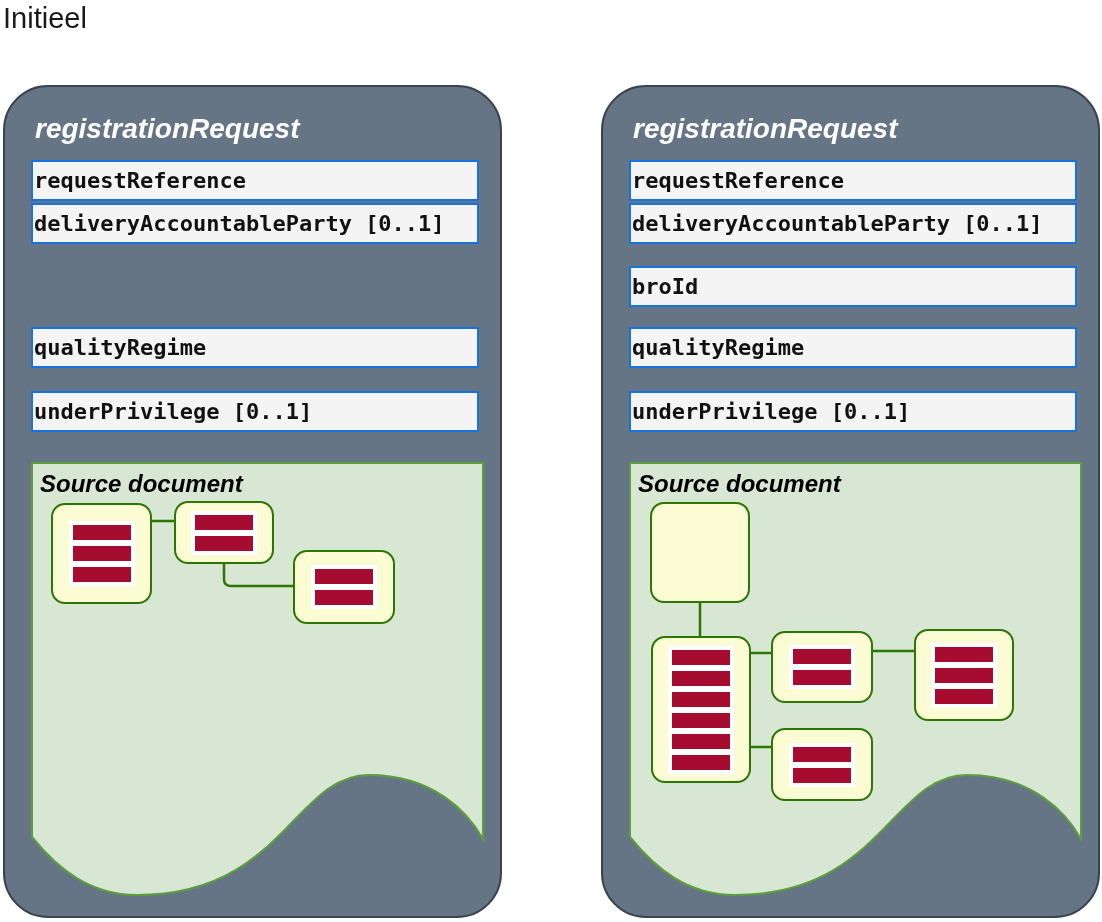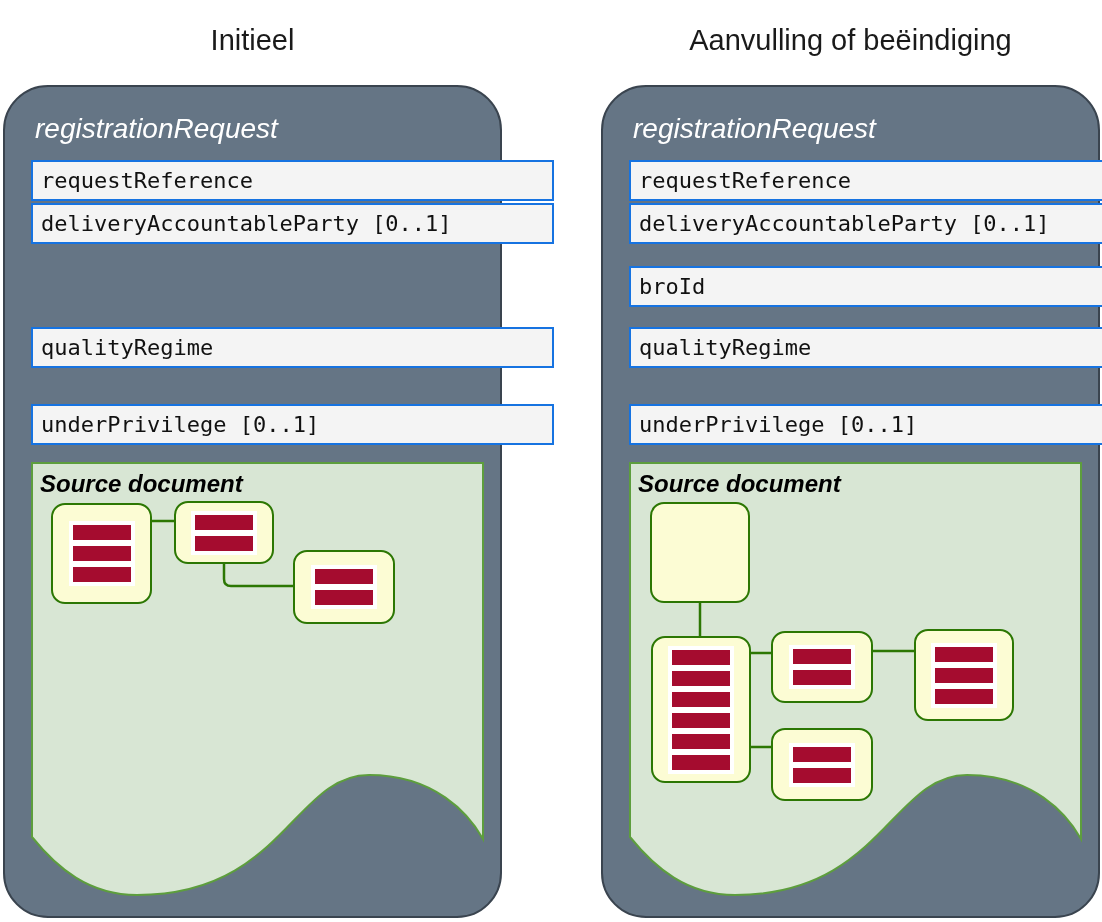--- a/index.html
+++ b/index.html
@@ -1,36 +1,36 @@
 <!DOCTYPE html>
 <html style="--panel_fill: #657585; --panel_border: #3a444f; --field_fill: #f4f4f4; --field_border: #1673e1; --source_fill: #d8e6d4; --source_border: #5d9e3d; --node_fill: #fcfcd4; --node_border: #2c7703; --bar_color: #a50c2f;"><head>
 <meta charset="utf-8">
 <style>
   html,body{margin:0;padding:0;background:#ffffff;}
   .stage{position:relative;width:1102px;height:922px;background:#ffffff;overflow:hidden;
          font-family:"Liberation Sans",sans-serif;}
 
-  .col-title{position:absolute;top:24px;width:499px;text-align:center;
+  .col-title{position:absolute;top:2px;width:499px;text-align:left;
              font-size:29px;color:#1a1a1a;}
 
   .panel{position:absolute;top:85px;width:499px;height:833px;box-sizing:border-box;
          background:var(--panel_fill);border:2px solid var(--panel_border);
          border-radius:45px;}
   .panel-left{left:3px;}
   .panel-right{left:601px;}
 
   .panel-header{position:absolute;left:30px;top:26px;
-                font-size:28px;font-weight:normal;font-style:italic;color:#ffffff;}
+                font-size:28px;font-weight:bold;font-style:italic;color:#ffffff;}
 
-  .field{position:absolute;left:26px;width:523px;height:41px;box-sizing:border-box;
+  .field{position:absolute;left:26px;width:448px;height:41px;box-sizing:border-box;
          background:var(--field_fill);border:2px solid var(--field_border);
          font-family:"DejaVu Sans Mono","Liberation Mono",monospace;
          font-size:22px;color:#111111;display:flex;align-items:center;
-         padding-left:8px;white-space:nowrap;overflow:hidden;}
-  .s1{top:73px}.s2{top:116px}.s3{top:179px}.s4{top:240px}.s5{top:317px}
+         padding-left:1px;white-space:nowrap;overflow:hidden;font-weight:bold;}
+  .s1{top:73px}.s2{top:116px}.s3{top:179px}.s4{top:240px}.s5{top:304px}
 
   .source{position:absolute;left:26px;top:375px;width:453px;height:450px;}
   .source-svg{position:absolute;left:0;top:0;width:453px;height:450px;overflow:visible;}
   .wave{fill:var(--source_fill);stroke:var(--source_border);stroke-width:2;}
   .conn{fill:none;stroke:var(--node_border);stroke-width:2.5;}
   .source-title{position:absolute;left:9px;top:8px;
                 font-size:24px;font-weight:bold;font-style:italic;color:#000000;}
 
   .node{position:absolute;box-sizing:border-box;background:var(--node_fill);
         border:2.5px solid var(--node_border);border-radius:14px;
@@ -49,21 +49,20 @@
   .nM1{left:142px;top:169px;width:102px;height:72px;}
   .nR{left:285px;top:167px;width:100px;height:92px;}
   .nM2{left:142px;top:266px;width:102px;height:73px;}
 </style>
 </head>
 <body>
 
 <div class="stage">
 
   <div class="col-title" style="left:3px">Initieel</div>
-  <div class="col-title" style="left:601px">Aanvulling of beëindiging</div>
 
   <div class="panel panel-left">
     <div class="panel-header">registrationRequest</div>
 
     <div class="field s1">requestReference</div>
     <div class="field s2">deliveryAccountableParty [0..1]</div>
     <div class="field s4">qualityRegime</div>
     <div class="field s5">underPrivilege [0..1]</div>
 
     <div class="source">

